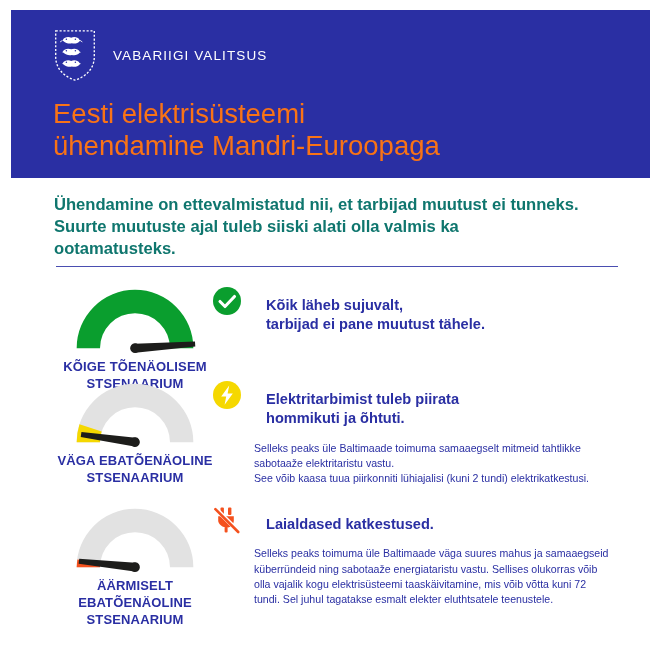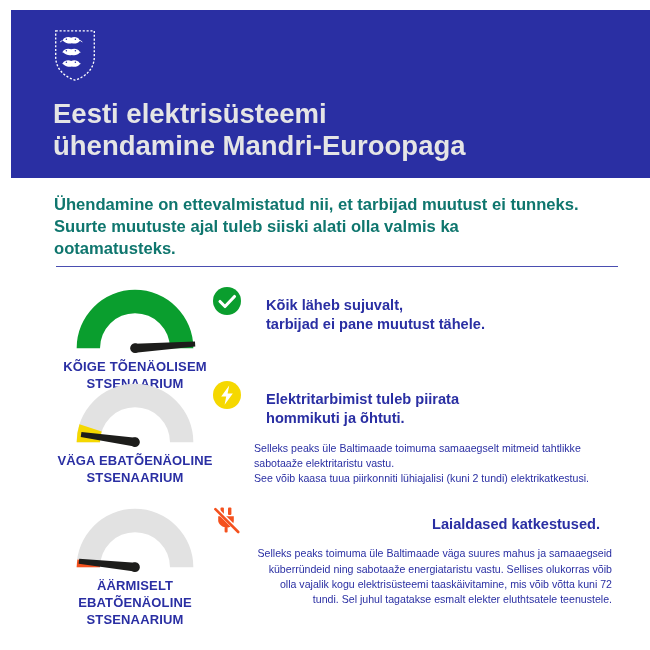--- a/index.html
+++ b/index.html
@@ -51,24 +51,24 @@
     letter-spacing: 1.1px;
     font-weight: 400;
     white-space: nowrap;
     font-variant: small-caps;
     text-transform: uppercase;
   }
   .headline {
     position: absolute;
     left: 42px;
     top: 88px;
-    color: #e5e5e5;
+    color: #f97316;
     font-size: 27.5px;
     line-height: 1.17;
-    font-weight: 700;
+    font-weight: 400;
     letter-spacing: 0px;
     white-space: pre-line;
   }
 
   
   .intro {
     position: absolute;
     left: 54px;
     top: 194px;
     width: 530px;
@@ -148,21 +148,21 @@
   }
   .lead.row3lead { font-size: 14.6px; }
   .body {
     color: #2a2fa3;
     font-size: 10.6px;
     line-height: 1.44;
     margin: 5px 0 0 0;
     white-space: pre-line;
     font-weight: normal;
   }
-  .row-3 .txt { margin-left: 42px; text-align: right; }
+  .row-3 .txt { margin-left: 42px; }
   .row-3 .body { margin-top: 1px; }
 </style>
 </head>
 <body>
 
 <div class="page">
 
   <div class="header">
 
     <div class="brand">
@@ -180,20 +180,21 @@
             <circle cx="7" cy="5" r="1.1" fill="#2a2fa3"></circle>
             <circle cx="20" cy="5" r="1.1" fill="#2a2fa3"></circle>
           </g>
           <g transform="translate(10,32) scale(0.72)">
             <path d="M2 6 C4 2 10 1 14 3 C18 1 24 2 26 6 L28 7 L26 8 C24 11 19 12 15 11 C11 12 6 11 3 8 L1 7 Z"></path>
             <circle cx="7" cy="5" r="1.1" fill="#2a2fa3"></circle>
             <circle cx="20" cy="5" r="1.1" fill="#2a2fa3"></circle>
           </g>
         </g>
       </svg>
+      <div class="brand-text">Vabariigi Valitsus</div>
     </div>
 
     <div class="headline">Eesti elektrisüsteemi
 ühendamine Mandri-Euroopaga</div>
   </div>
 
   <div class="intro">Ühendamine on ettevalmistatud nii, et tarbijad muutust ei tunneks. Suurte muutuste ajal tuleb siiski alati olla valmis ka ootamatusteks.</div>
   <div class="divider"></div>
 
   <div class="row row-1">

